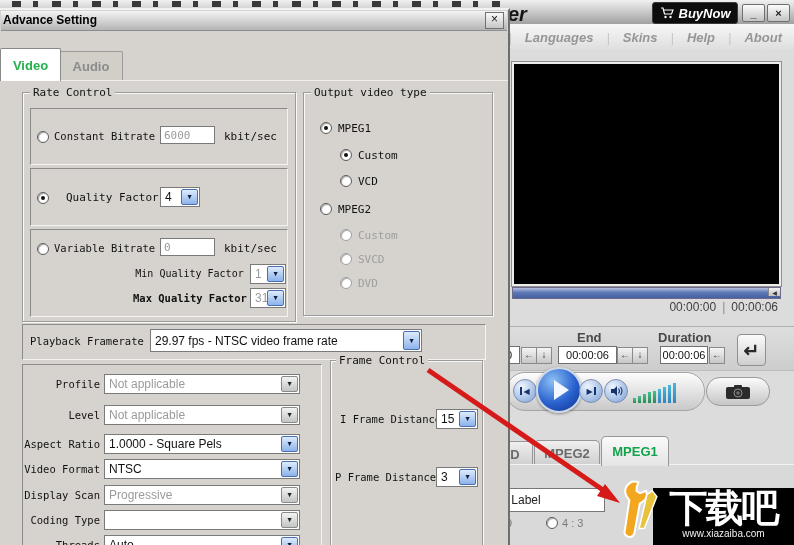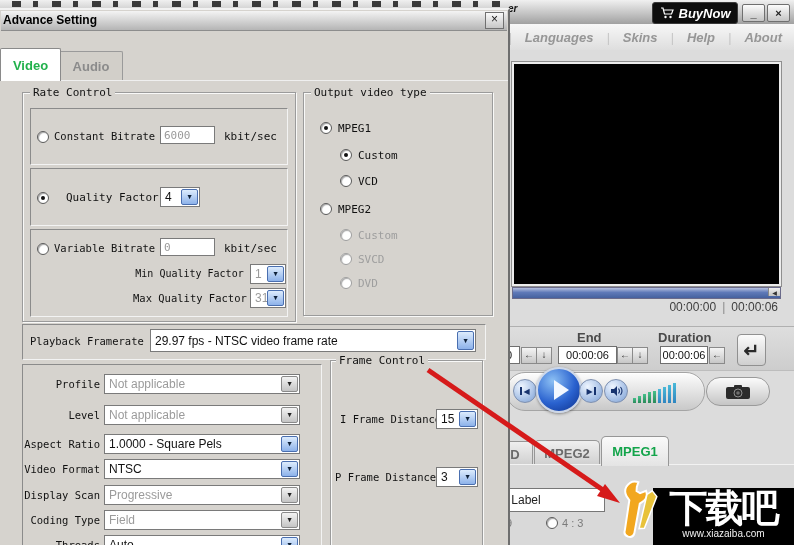--- a/index.html
+++ b/index.html
@@ -6,21 +6,21 @@
   body{width:794px;height:545px;position:relative;overflow:hidden;background:#dcdcdc;
        font-family:"Liberation Sans",sans-serif;-webkit-font-smoothing:none;}
   .abs{position:absolute;}
 
   
   .mw{position:absolute;inset:0;z-index:1;}
   .mw-titlebar{left:0;right:0;top:0;height:24px;
      background:linear-gradient(180deg,#f0f0f0,#b9b9b9 70%,#a0a0a0);border-bottom:1px solid #7d7d7d;}
   .title-dashes{left:12px;top:1px;width:488px;height:6px;opacity:.85;
      background:repeating-linear-gradient(90deg,#1c1c1c 0 9px,transparent 9px 21px,#1c1c1c 21px 26px,transparent 26px 40px);}
-  .title-frag{left:508px;top:3px;font-size:10px;font-weight:bold;font-style:italic;color:#151515;}
+  .title-frag{left:508px;top:3px;font-size:20px;font-weight:bold;font-style:italic;color:#151515;}
   .buynow{left:652px;top:2px;width:84px;height:20px;background:#0d0d0d;border-radius:3px;
      display:flex;align-items:center;justify-content:center;gap:5px;color:#fff;
      font-size:13px;font-weight:bold;font-style:italic;border:1px solid #3a3a3a;}
   .capbtn{top:4px;width:21px;height:16px;background:linear-gradient(180deg,#fcfcfc,#c4c4c4);
      border:1px solid #6f6f6f;border-radius:2px;display:flex;align-items:center;justify-content:center;
      font-size:11px;font-weight:bold;color:#222;line-height:10px;}
   .menu-row{left:497px;right:0;top:24px;height:26px;background:linear-gradient(180deg,#f7f7f7,#dedede);
      display:flex;align-items:center;justify-content:flex-end;gap:13px;padding-right:12px;
      font-size:13px;font-weight:bold;font-style:italic;color:#969696;}
   .menu-sep{color:#c6c6c6;font-weight:normal;}
@@ -268,21 +268,21 @@
   <div class="abs sunken" style="left:30px;top:219px;width:256px;height:86px;"></div>
   <span class="abs radio" style="left:37px;top:233px;"></span>
   <span class="abs dlabel" style="left:54px;top:232px;font-size:10.5px;">Variable Bitrate</span>
   <div class="abs tbox" style="left:160px;top:228px;width:55px;height:18px;">0</div>
   <span class="abs dlabel" style="left:224px;top:232px;">kbit/sec</span>
   <span class="abs dlabel" style="left:133px;top:258px;width:113px;text-align:center;font-size:10px;">Min Quality Factor</span>
   <div class="abs combo gv" style="left:250px;top:254px;width:36px;height:20px;">
     <span class="cv">1</span>
     <span class="cb">▼</span>
   </div>
-  <span class="abs dlabel" style="left:133px;top:282px;width:113px;text-align:right;font-size:10.5px;">Max Quality Factor</span>
+  <span class="abs dlabel" style="left:133px;top:282px;width:113px;text-align:right;font-size:10.5px;font-weight:bold;">Max Quality Factor</span>
   <div class="abs combo gv" style="left:250px;top:278px;width:36px;height:20px;">
     <span class="cv">31</span>
     <span class="cb">▼</span>
   </div>
 
   <div class="abs group" style="left:303px;top:82px;width:188px;height:222px;"></div>
   <span class="abs legend" style="left:311px;top:76px;">Output video type</span>
   <span class="abs radio checked" style="left:320px;top:112px;"></span>
   <span class="abs rlabel" style="left:338px;top:112px;">MPEG1</span>
   <span class="abs radio checked" style="left:340px;top:139px;"></span>
@@ -293,21 +293,21 @@
   <span class="abs rlabel" style="left:338px;top:193px;">MPEG2</span>
   <span class="abs radio disabled" style="left:340px;top:219px;"></span>
   <span class="abs rlabel disabled" style="left:358px;top:219px;">Custom</span>
   <span class="abs radio disabled" style="left:340px;top:243px;"></span>
   <span class="abs rlabel disabled" style="left:358px;top:243px;">SVCD</span>
   <span class="abs radio disabled" style="left:340px;top:267px;"></span>
   <span class="abs rlabel disabled" style="left:358px;top:267px;">DVD</span>
 
   <div class="abs sunken" style="left:22px;top:314px;width:462px;height:34px;"></div>
   <span class="abs dlabel" style="left:30px;top:325px;font-size:10.5px;">Playback Framerate</span>
-  <div class="abs combo" style="left:150px;top:319px;width:326px;height:23px;">
+  <div class="abs combo" style="left:150px;top:319px;width:272px;height:23px;">
     <span class="cv">29.97 fps - NTSC video frame rate</span>
     <span class="cb">▼</span>
   </div>
 
   <div class="abs sunken" style="left:22px;top:354px;width:298px;height:206px;"></div>
   <span class="abs dlabel" style="left:22px;top:368px;width:78px;text-align:right;font-size:10.5px;">Profile</span>
   <div class="abs combo gv silver" style="left:104px;top:364px;width:196px;height:20px;">
     <span class="cv">Not applicable</span>
     <span class="cb">▼</span>
   </div>
@@ -326,21 +326,20 @@
     <span class="cv">NTSC</span>
     <span class="cb">▼</span>
   </div>
   <span class="abs dlabel" style="left:22px;top:479px;width:78px;text-align:right;font-size:10.5px;">Display Scan</span>
   <div class="abs combo gv silver" style="left:104px;top:475px;width:196px;height:20px;">
     <span class="cv">Progressive</span>
     <span class="cb">▼</span>
   </div>
   <span class="abs dlabel" style="left:22px;top:504px;width:78px;text-align:right;font-size:10.5px;">Coding Type</span>
   <div class="abs combo gv silver" style="left:104px;top:500px;width:196px;height:20px;">
-    <span class="cv">Field</span>
     <span class="cb">▼</span>
   </div>
   <span class="abs dlabel" style="left:22px;top:529px;width:78px;text-align:right;font-size:10.5px;">Threads</span>
   <div class="abs combo" style="left:104px;top:525px;width:196px;height:20px;">
     <span class="cv">Auto</span>
     <span class="cb">▼</span>
   </div>
 
   <div class="abs group" style="left:330px;top:350px;width:151px;height:210px;"></div>
   <span class="abs legend" style="left:336px;top:344px;">Frame Control</span>

